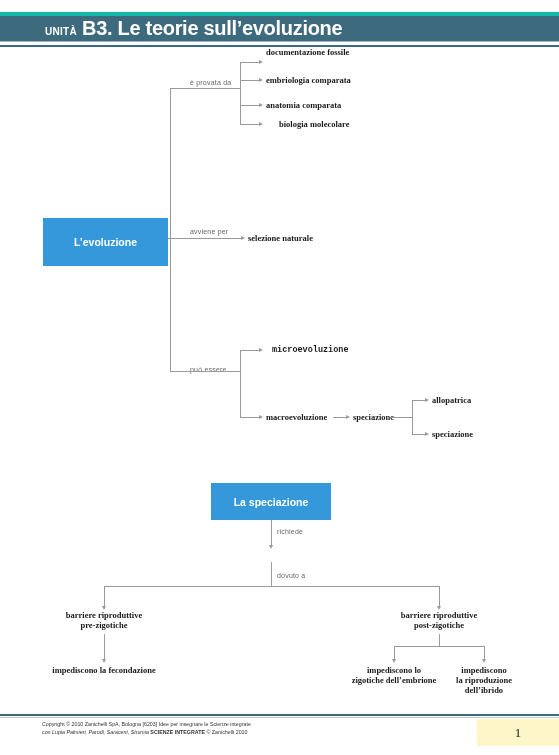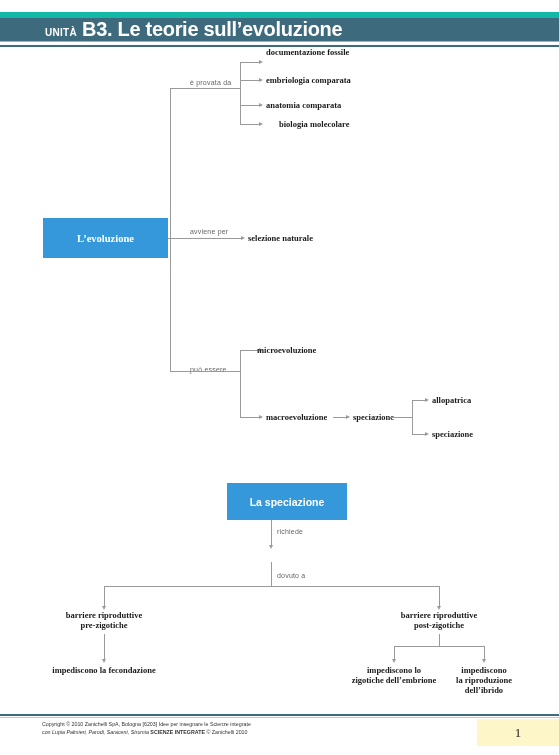--- a/index.html
+++ b/index.html
@@ -11,21 +11,21 @@
     position: relative;
     font-family: "Liberation Sans", sans-serif;
     overflow: hidden;
   }
 
   
   #header-band {
     position: absolute; left: 0; top: 12px;
     width: 559px; height: 30px;
     background: #3d6b7d;
-    border-top: 6px solid #14b8a6;
+    border-top: 4px solid #14b8a6;
     border-bottom: 1px solid #9ab4bf;
     box-sizing: border-box;
     display: flex; align-items: center;
   }
   #header-rule {
     position: absolute; left: 0; top: 45px;
     width: 559px; height: 2px;
     background: #3d6b7d;
   }
   #header-title-wrap {
@@ -149,21 +149,21 @@
 <div id="header-band">
   <div id="header-title-wrap">
     <span class="unit-kicker">UNITÀ</span>
     <span class="unit-title">B3. Le teorie sull’evoluzione</span>
   </div>
 </div>
 <div id="header-rule"></div>
 
 <div id="diagram">
 
-  <div class="bluebox" style="left:43px; top:218px; width:125px; height:40px;font-family:Liberation Serif, serif;">
+  <div class="bluebox" style="left:43px; top:218px; width:125px; height:48px;">
     <span>L’evoluzione</span>
   </div>
 
   <div class="ln vln" style="left:170px; top:88px; height:283px;"></div>
 
   <div class="ln hln" style="left:168px; top:238px; width:4px;"></div>
 
   <div class="cap" style="left:190px; top:79px;">è provata da</div>
 
   <div class="ln hln" style="left:170px; top:88px; width:70px;"></div>
@@ -191,42 +191,42 @@
   <div class="arr-r" style="left:241px; top:235.5px;"></div>
   <div class="node" style="left:248px; top:233px;">selezione naturale</div>
 
   <div class="cap" style="left:190px; top:366px;">può essere</div>
   <div class="ln hln" style="left:170px; top:371px; width:70px;"></div>
 
   <div class="ln vln" style="left:240px; top:350px; height:67px;"></div>
 
   <div class="ln hln" style="left:240px; top:350px; width:20px;"></div>
   <div class="arr-r" style="left:259px; top:347.5px;"></div>
-  <div class="node" style="left:257px; top:345px;">microevoluzione</div>
+  <div class="node" style="left:272px; top:345px;font-family:Liberation Mono, monospace;">microevoluzione</div>
 
   <div class="ln hln" style="left:240px; top:417px; width:20px;"></div>
   <div class="arr-r" style="left:259px; top:414.5px;"></div>
   <div class="node" style="left:266px; top:412px;">macroevoluzione</div>
 
   <div class="ln hln" style="left:333px; top:417px; width:14px;"></div>
   <div class="arr-r" style="left:346px; top:414.5px;"></div>
   <div class="node" style="left:353px; top:412px;">speciazione</div>
 
   <div class="ln hln" style="left:390px; top:417px; width:22px;"></div>
   <div class="ln vln" style="left:412px; top:400px; height:34px;"></div>
 
   <div class="ln hln" style="left:412px; top:400px; width:14px;"></div>
   <div class="arr-r" style="left:425px; top:397.5px;"></div>
   <div class="node" style="left:432px; top:395px;">allopatrica</div>
 
   <div class="ln hln" style="left:412px; top:434px; width:14px;"></div>
   <div class="arr-r" style="left:425px; top:431.5px;"></div>
   <div class="node" style="left:432px; top:429px;">speciazione</div>
 
-  <div class="bluebox" style="left:211px; top:483px; width:120px; height:37px;margin-left:16px;">
+  <div class="bluebox" style="left:211px; top:483px; width:120px; height:37px;">
     <span>La speciazione</span>
   </div>
 
   <div class="ln vln" style="left:271px; top:520px; height:26px;"></div>
   <div class="arr-d" style="left:268.5px; top:545px;"></div>
   <div class="cap" style="left:277px; top:528px;">richiede</div>
 
   <div class="ln vln" style="left:271px; top:562px; height:24px;"></div>
   <div class="cap" style="left:277px; top:572px;">dovuto a</div>
 

